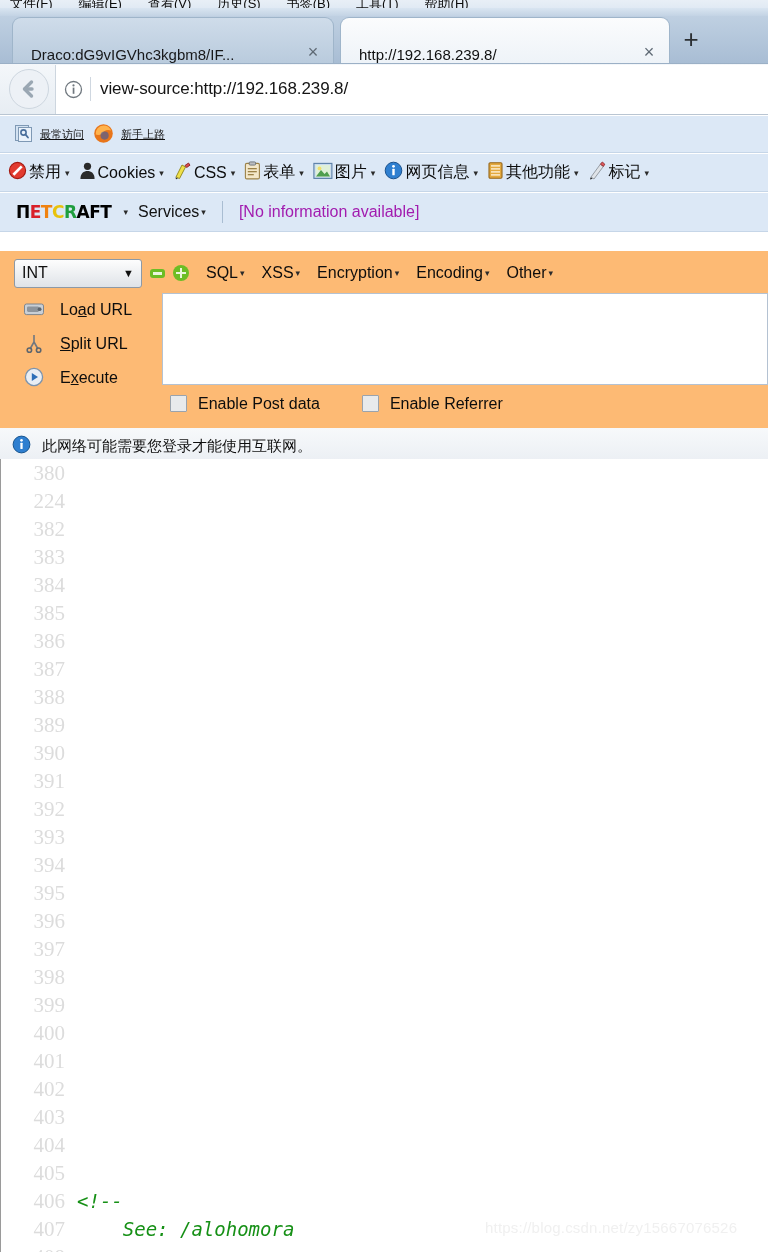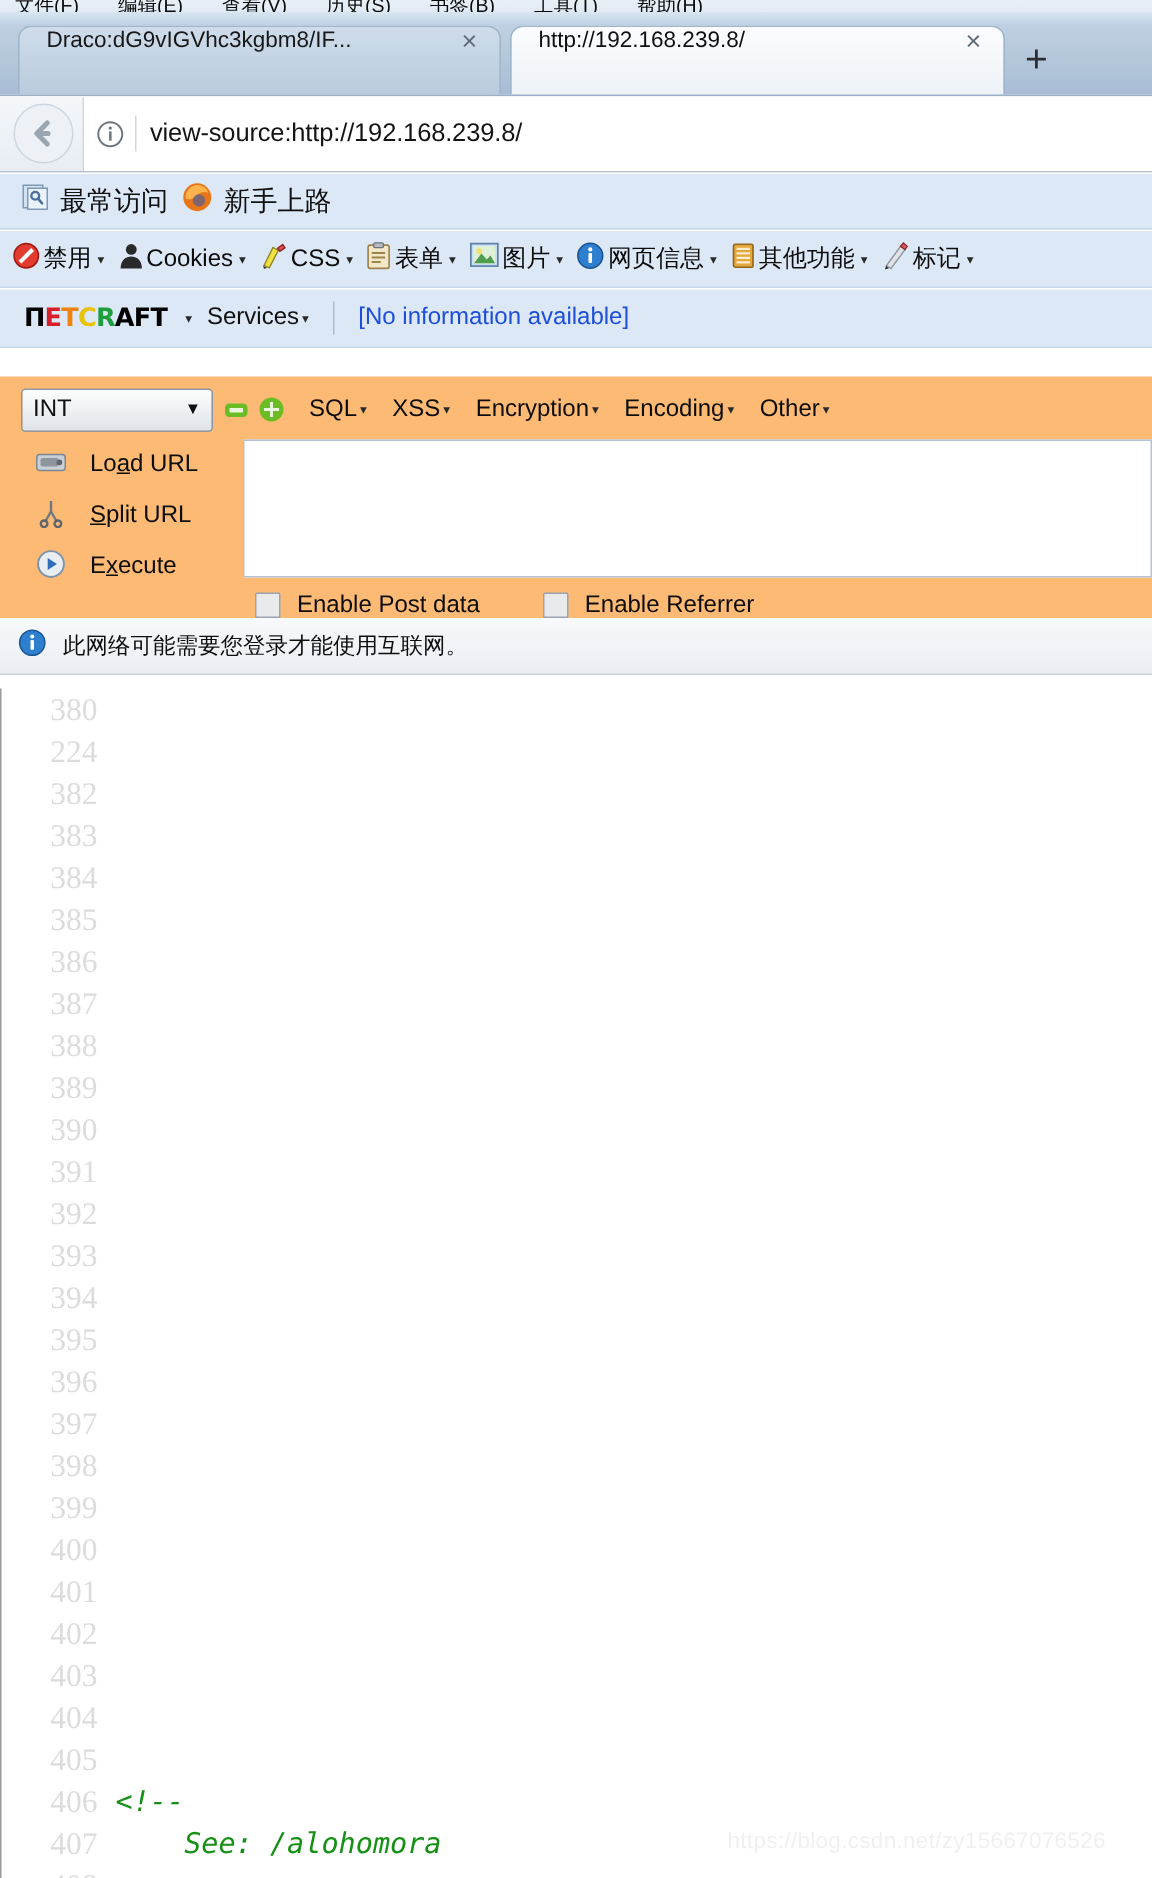--- a/index.html
+++ b/index.html
@@ -27,21 +27,21 @@
     position: absolute; top: 8px; left: 0; width: 768px; height: 56px;
     background: linear-gradient(#c3d3e4, #a8bdd4);
     border-bottom: 1px solid #9bb0c6;
   }
   .tabstrip::before{
     content:""; position:absolute; left:0; top:0; width:768px; height:8px;
     background: linear-gradient(#d9e5f1,#c3d3e4);
   }
   .tab {
     position: absolute; bottom: 0; height: 46px;
-    display: flex; align-items: flex-start;
+    display: flex; align-items: flex-end;
     border-top-left-radius: 9px; border-top-right-radius: 9px;
     padding: 0 10px 0 18px;
     font-size: 15px; color: #0f0f0f;
     white-space: nowrap;
   }
   .tab.inactive {
     left: 12px; width: 322px;
     background: linear-gradient(#cfdcea, #b9cbdd);
     border: 1px solid #9fb5ca; border-bottom: none;
     color: #17181a;
@@ -92,21 +92,21 @@
     letter-spacing: -0.1px; white-space: nowrap;
   }
 
   
   .bookmarks {
     position: absolute; top: 116px; left: 0; width: 768px; height: 37px;
     background: #dce8f6;
     border-bottom: 1px solid #c6d6e8;
     display: flex; align-items: center; gap: 9px; padding-left: 14px;
   }
-  .bm { display: flex; align-items: center; gap: 7px; font-size: 18px; color: #101010; }
+  .bm { display: flex; align-items: center; gap: 7px; font-size: 11px; color: #101010; text-decoration: underline; }
   .bm-label { white-space: nowrap; }
 
   
   .webdev {
     position: absolute; top: 154px; left: 0; width: 768px; height: 38px;
     background: #dce8f6;
     border-bottom: 1px solid #c6d6e8;
     display: flex; align-items: center; padding-left: 8px;
     overflow: hidden;
   }
@@ -124,21 +124,21 @@
     border-bottom: 1px solid #c6d6e8;
     display: flex; align-items: center; padding-left: 16px; gap: 10px;
   }
   .nc-logo {
     font-family: "DejaVu Sans", sans-serif;
     font-weight: bold; font-size: 17px; letter-spacing: -0.5px;
     filter: blur(0.25px);
   }
   .nc-sep { width: 1px; height: 22px; background: #a9bdd2; margin: 0 6px; }
   .nc-item { font-size: 16px; color: #111; display: flex; align-items: center; }
-  .nc-info { font-size: 16px; color: #1d4ed8; }
+  .nc-info { font-size: 16px; color: #a21caf; }
 
   
   .hackbar {
     position: absolute; top: 233px; left: 0; width: 768px; height: 186px;
     background: #fdba74;
     border-bottom: 2px solid #4d7c0f;
     margin-top: 18px;
   }
   .hb-row1 {
     position: absolute; top: 6px; left: 14px; right: 0; height: 32px;
@@ -176,21 +176,21 @@
     display: flex; align-items: center; gap: 42px;
   }
   .hb-check { display: flex; align-items: flex-start; gap: 11px; font-size: 16px; color: #0d0d0d; }
   .cbox {
     width: 17px; height: 17px; background: #e8eaec;
     border: 1px solid #9aa3ad; border-radius: 1px;
   }
 
   
   .notifbar {
-    position: absolute; top: 412px; left: 0; width: 768px; height: 38px;
+    position: absolute; top: 428px; left: 0; width: 768px; height: 38px;
     background: linear-gradient(#f7f9fb,#eaeef3);
     border-bottom: 1px solid #c8cfd7;
     display: flex; align-items: center; padding-left: 12px; gap: 11px;
   }
   .notif-text { font-size: 15px; color: #0e0e0e; }
 
   
   .source {
     position: absolute; top: 459px; left: 0; width: 768px; height: 793px;
     background: #ffffff;

